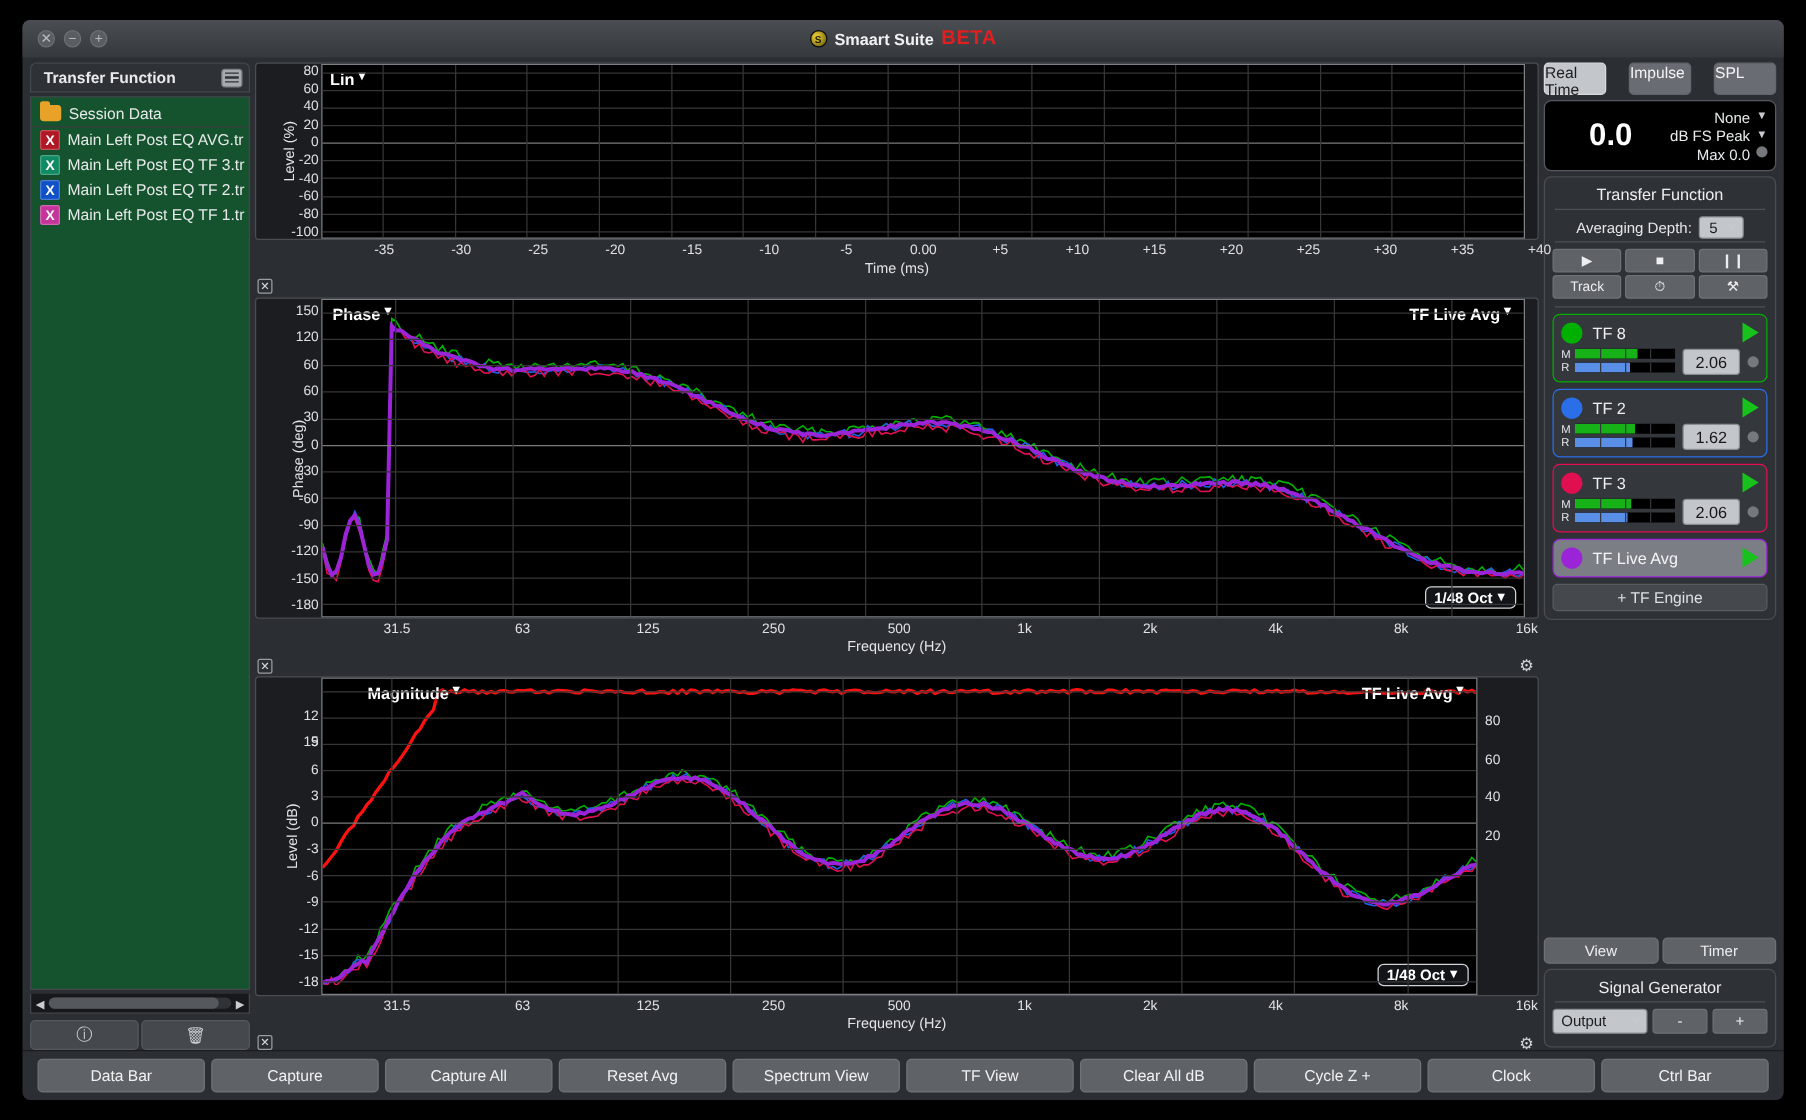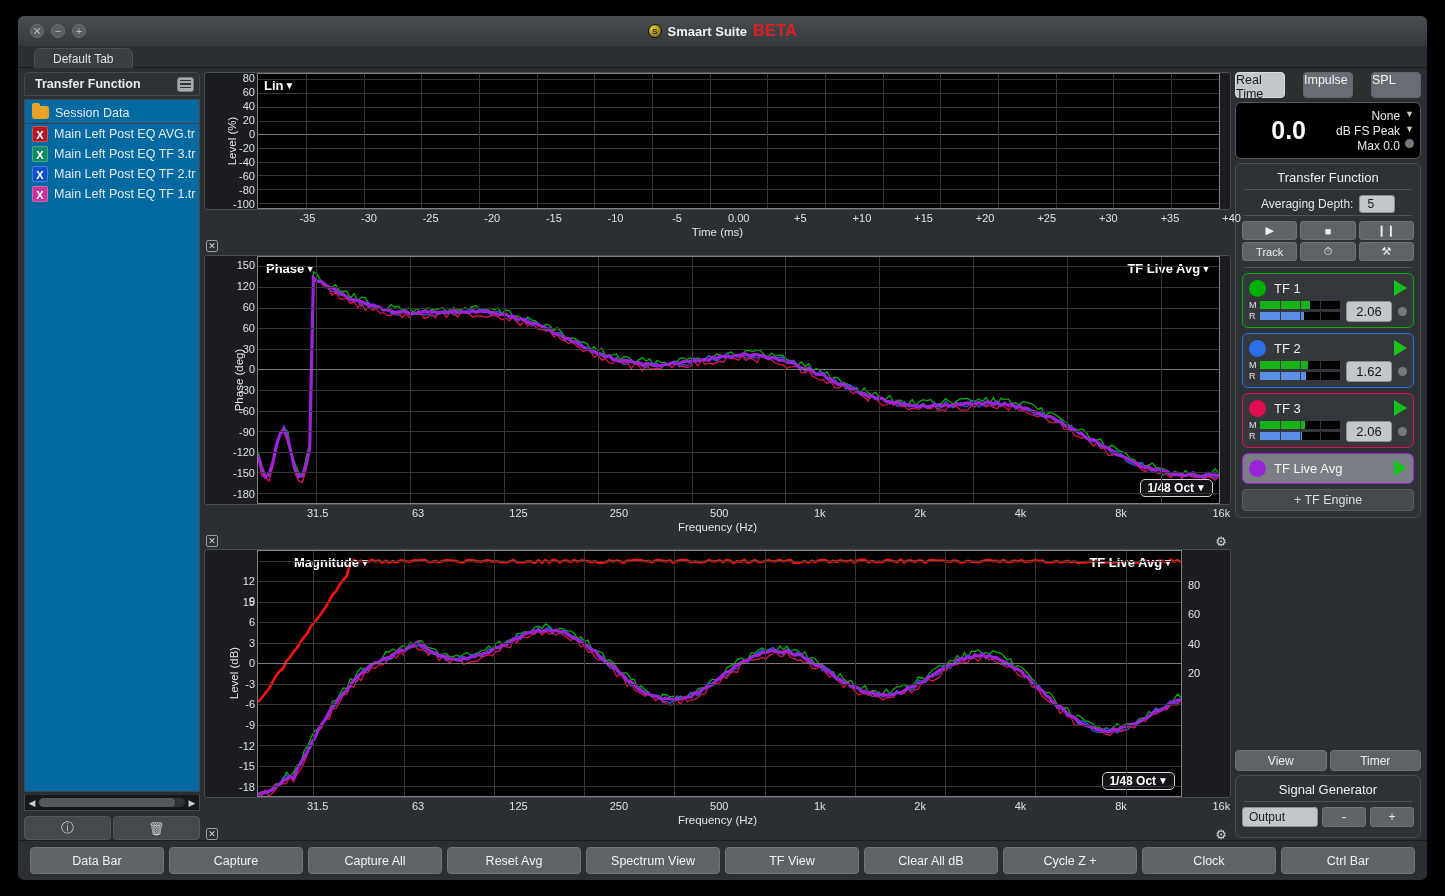--- a/index.html
+++ b/index.html
@@ -67,21 +67,21 @@
     padding: 0 5px 0 10px;
   }
   .sb-head-title { color: #e8eaec; font-size: 12.5px; font-weight: bold; }
   .hamburger {
     width: 17px; height: 15px; background: #a7abb0; border-radius: 3px;
     display: flex; flex-direction: column; justify-content: center; gap: 2px;
     align-items: center; border: 1px solid #7d8186;
   }
   .hamburger i { display: block; width: 11px; height: 1.5px; background: #2f3237; }
   .sb-tree {
-    flex: 1; background: #0369a1; border: 1px solid #44474c;
+    flex: 1; background: #14532d; border: 1px solid #44474c;
     overflow: hidden; position: relative; padding-top: 2px;
   }
   .tree-row {
     height: 20px; display: flex; align-items: center; gap: 6px;
     padding-left: 7px; white-space: nowrap;
   }
   .tree-row.session { border-bottom: 1px solid #3a3d42; height: 22px; }
   .folder-icon {
     width: 17px; height: 13px; position: relative; flex: none;
     background: #e8a227; border-radius: 1px 3px 3px 3px;
@@ -138,21 +138,21 @@
   .grid-area.withright { right: 48px; }
   .gline-h { position: absolute; left: 0; right: 0; height: 1px; background: #363636; }
   .gline-h.zero { background: #7a7a7a; }
   .gline-v { position: absolute; top: 0; bottom: 0; width: 1px; background: #363636; }
   .xticks { position: absolute; left: 52px; right: 10px; height: 16px; }
   .xticks.withright { right: 48px; }
   .xtick { position: absolute; transform: translateX(-50%); color: #dfe1e4; font-size: 11px; }
   .xlab { position: absolute; left: 0; right: 0; text-align: center; color: #e2e4e7; font-size: 11.5px; }
   .plot-tag {
     position: absolute; color: #fff; font-size: 13px; font-weight: bold;
-    display: flex; align-items: center; gap: 1px; text-shadow: 0 0 3px #000;
+    display: flex; align-items: flex-start; gap: 1px; text-shadow: 0 0 3px #000;
   }
   .caret { font-size: 10px; }
   .smooth-pill {
     position: absolute; right: 6px; bottom: 6px;
     background: #121417; border: 1px solid #cfd2d6; border-radius: 5px;
     color: #fff; font-size: 12px; font-weight: bold; padding: 1px 6px;
     display: flex; align-items: center; gap: 2px;
   }
   .rticks { position: absolute; right: 10px; width: 36px; top: 0; bottom: 0; }
   .rtick { position: absolute; left: 4px; transform: translateY(-50%); color: #dfe1e4; font-size: 11px; }
@@ -266,23 +266,20 @@
       <div class="light">−</div>
       <div class="light">+</div>
     </div>
     <div class="title-center">
       <div class="logo-icon">S</div>
       <span class="title-text">Smaart Suite</span>
       <span class="title-beta">BETA</span>
     </div>
   </div>
 
-  <div class="tabrow">
-    <div class="tab">Default Tab</div>
-  </div>
 
   <div class="body">
 
     <div class="sidebar">
       <div class="sb-head">
         <span class="sb-head-title">Transfer Function</span>
         <div class="hamburger">
             <i></i>
             <i></i>
             <i></i>
@@ -616,21 +613,21 @@
         <div class="transport">
           <div class="tbtn">Track</div>
           <div class="tbtn">⏱</div>
           <div class="tbtn">⚒</div>
         </div>
         <div class="hr" style="margin-top:6px"></div>
         <div id="engine-list">
             <div class="tf-card" style="border-color: rgb(0, 176, 0);">
               <div class="tf-top">
                 <div class="tf-dot" style="background:#00b000"></div>
-                <span class="tf-name">TF 1</span>
+                <span class="tf-name">TF 8</span>
                 <div class="play-tri"></div>
               </div>
               <div class="tf-bot">
                 <div class="meters">
                   <div class="mrow">
                     <span class="mlabel">M</span>
                     <div class="mbar">
                       <div class="mfill" style="width:62%;background:#17b217"></div>
                       <div class="mtick" style="left:25%"></div>
                       <div class="mtick" style="left:50%"></div>

